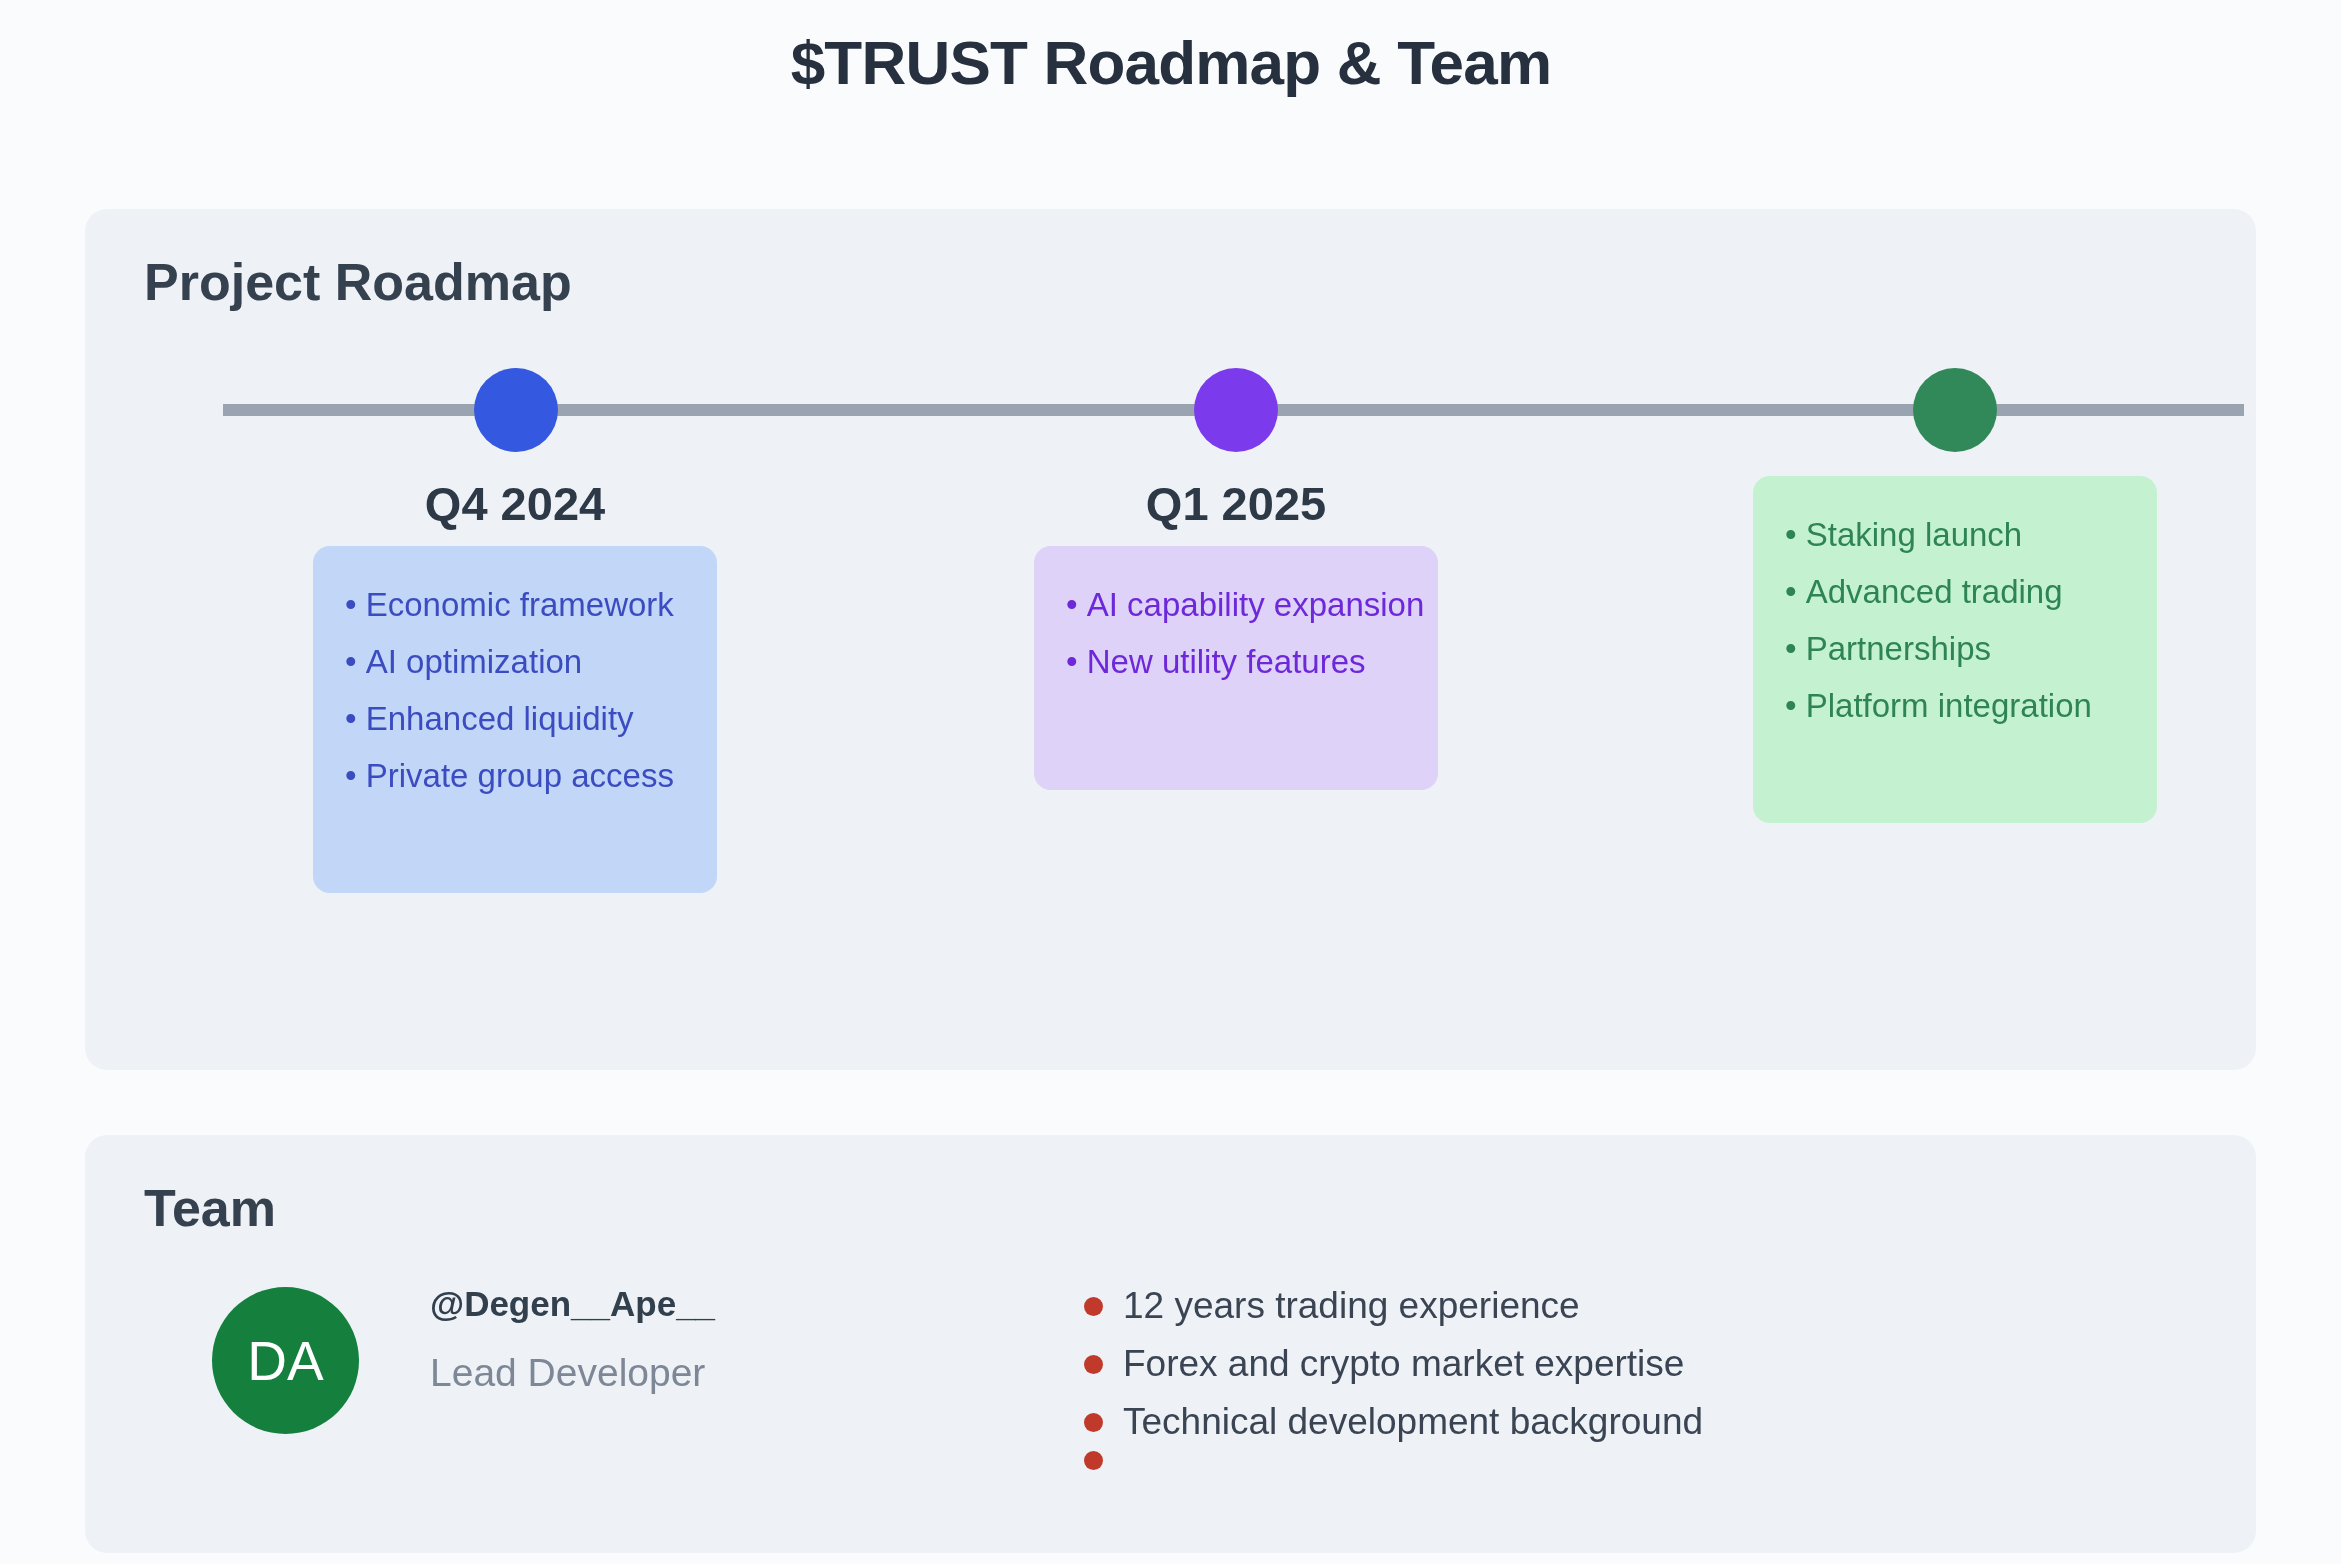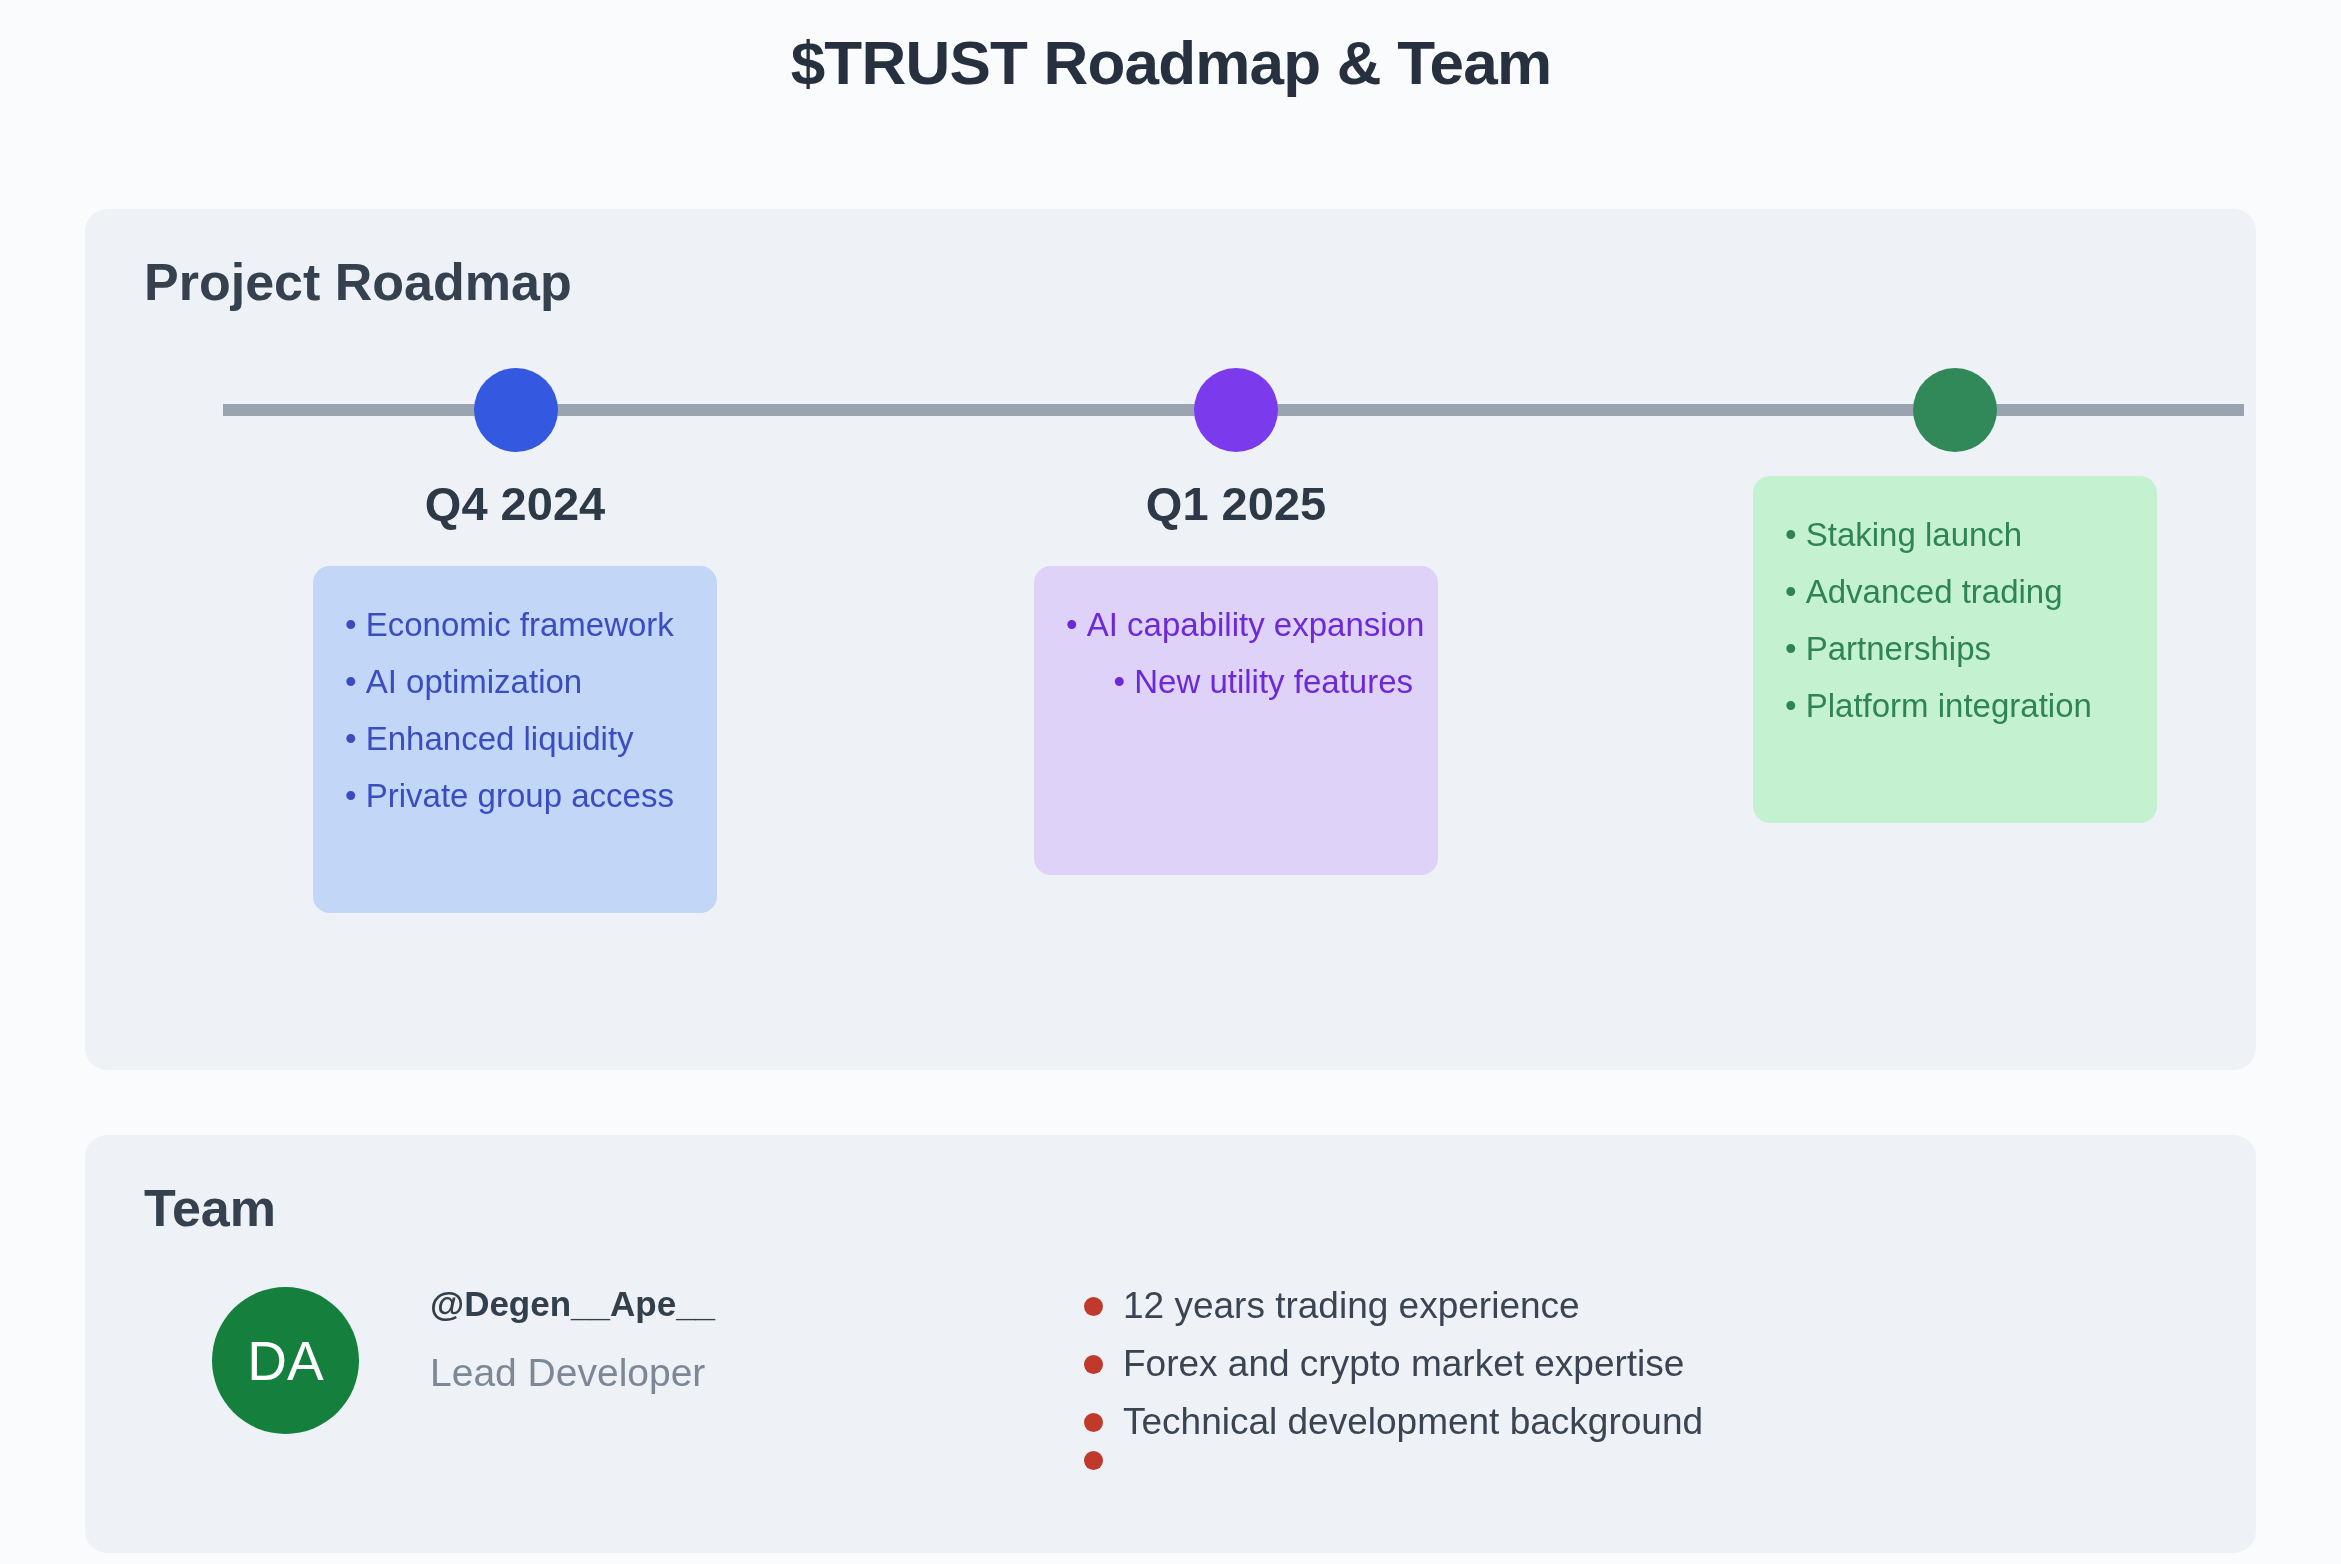--- a/index.html
+++ b/index.html
@@ -55,21 +55,21 @@
   .milestone-col {
     position: absolute;
     top: 267px;
     width: 418px;
     text-align: center;
   }
   .milestone-label {
     font-size: 47px;
     font-weight: bold;
     color: #2e3947;
-    margin-bottom: 35px;
+    margin-bottom: 15px;
   }
   .milestone-card {
     width: 404px;
     margin: 0 auto;
     border-radius: 16.7px;
     text-align: left;
     padding: 30px 25px 0 32px;
   }
   .milestone-card ul { list-style: none; }
   .milestone-card li {
@@ -151,21 +151,21 @@
         <li>Economic framework</li>
         <li>AI optimization</li>
         <li>Enhanced liquidity</li>
         <li>Private group access</li>
       </ul>
     </div>
   </div>
 
   <div class="milestone-col" style="left:942px;">
     <div class="milestone-label">Q1 2025</div>
-    <div class="milestone-card" style="height: 309px; background-color: rgb(222, 210, 248); text-align: right;">
+    <div class="milestone-card" style="height: 244px; background-color: rgb(222, 210, 248);">
       <ul style="color: rgb(109, 40, 217);">
         <li>AI capability expansion</li>
         <li>New utility features</li>
       </ul>
     </div>
   </div>
 
   <div class="milestone-col" style="left:1661px;">
     <div class="milestone-card" style="height: 347px; background-color: rgb(196, 242, 208);">
       <ul style="color: rgb(46, 132, 86);">

